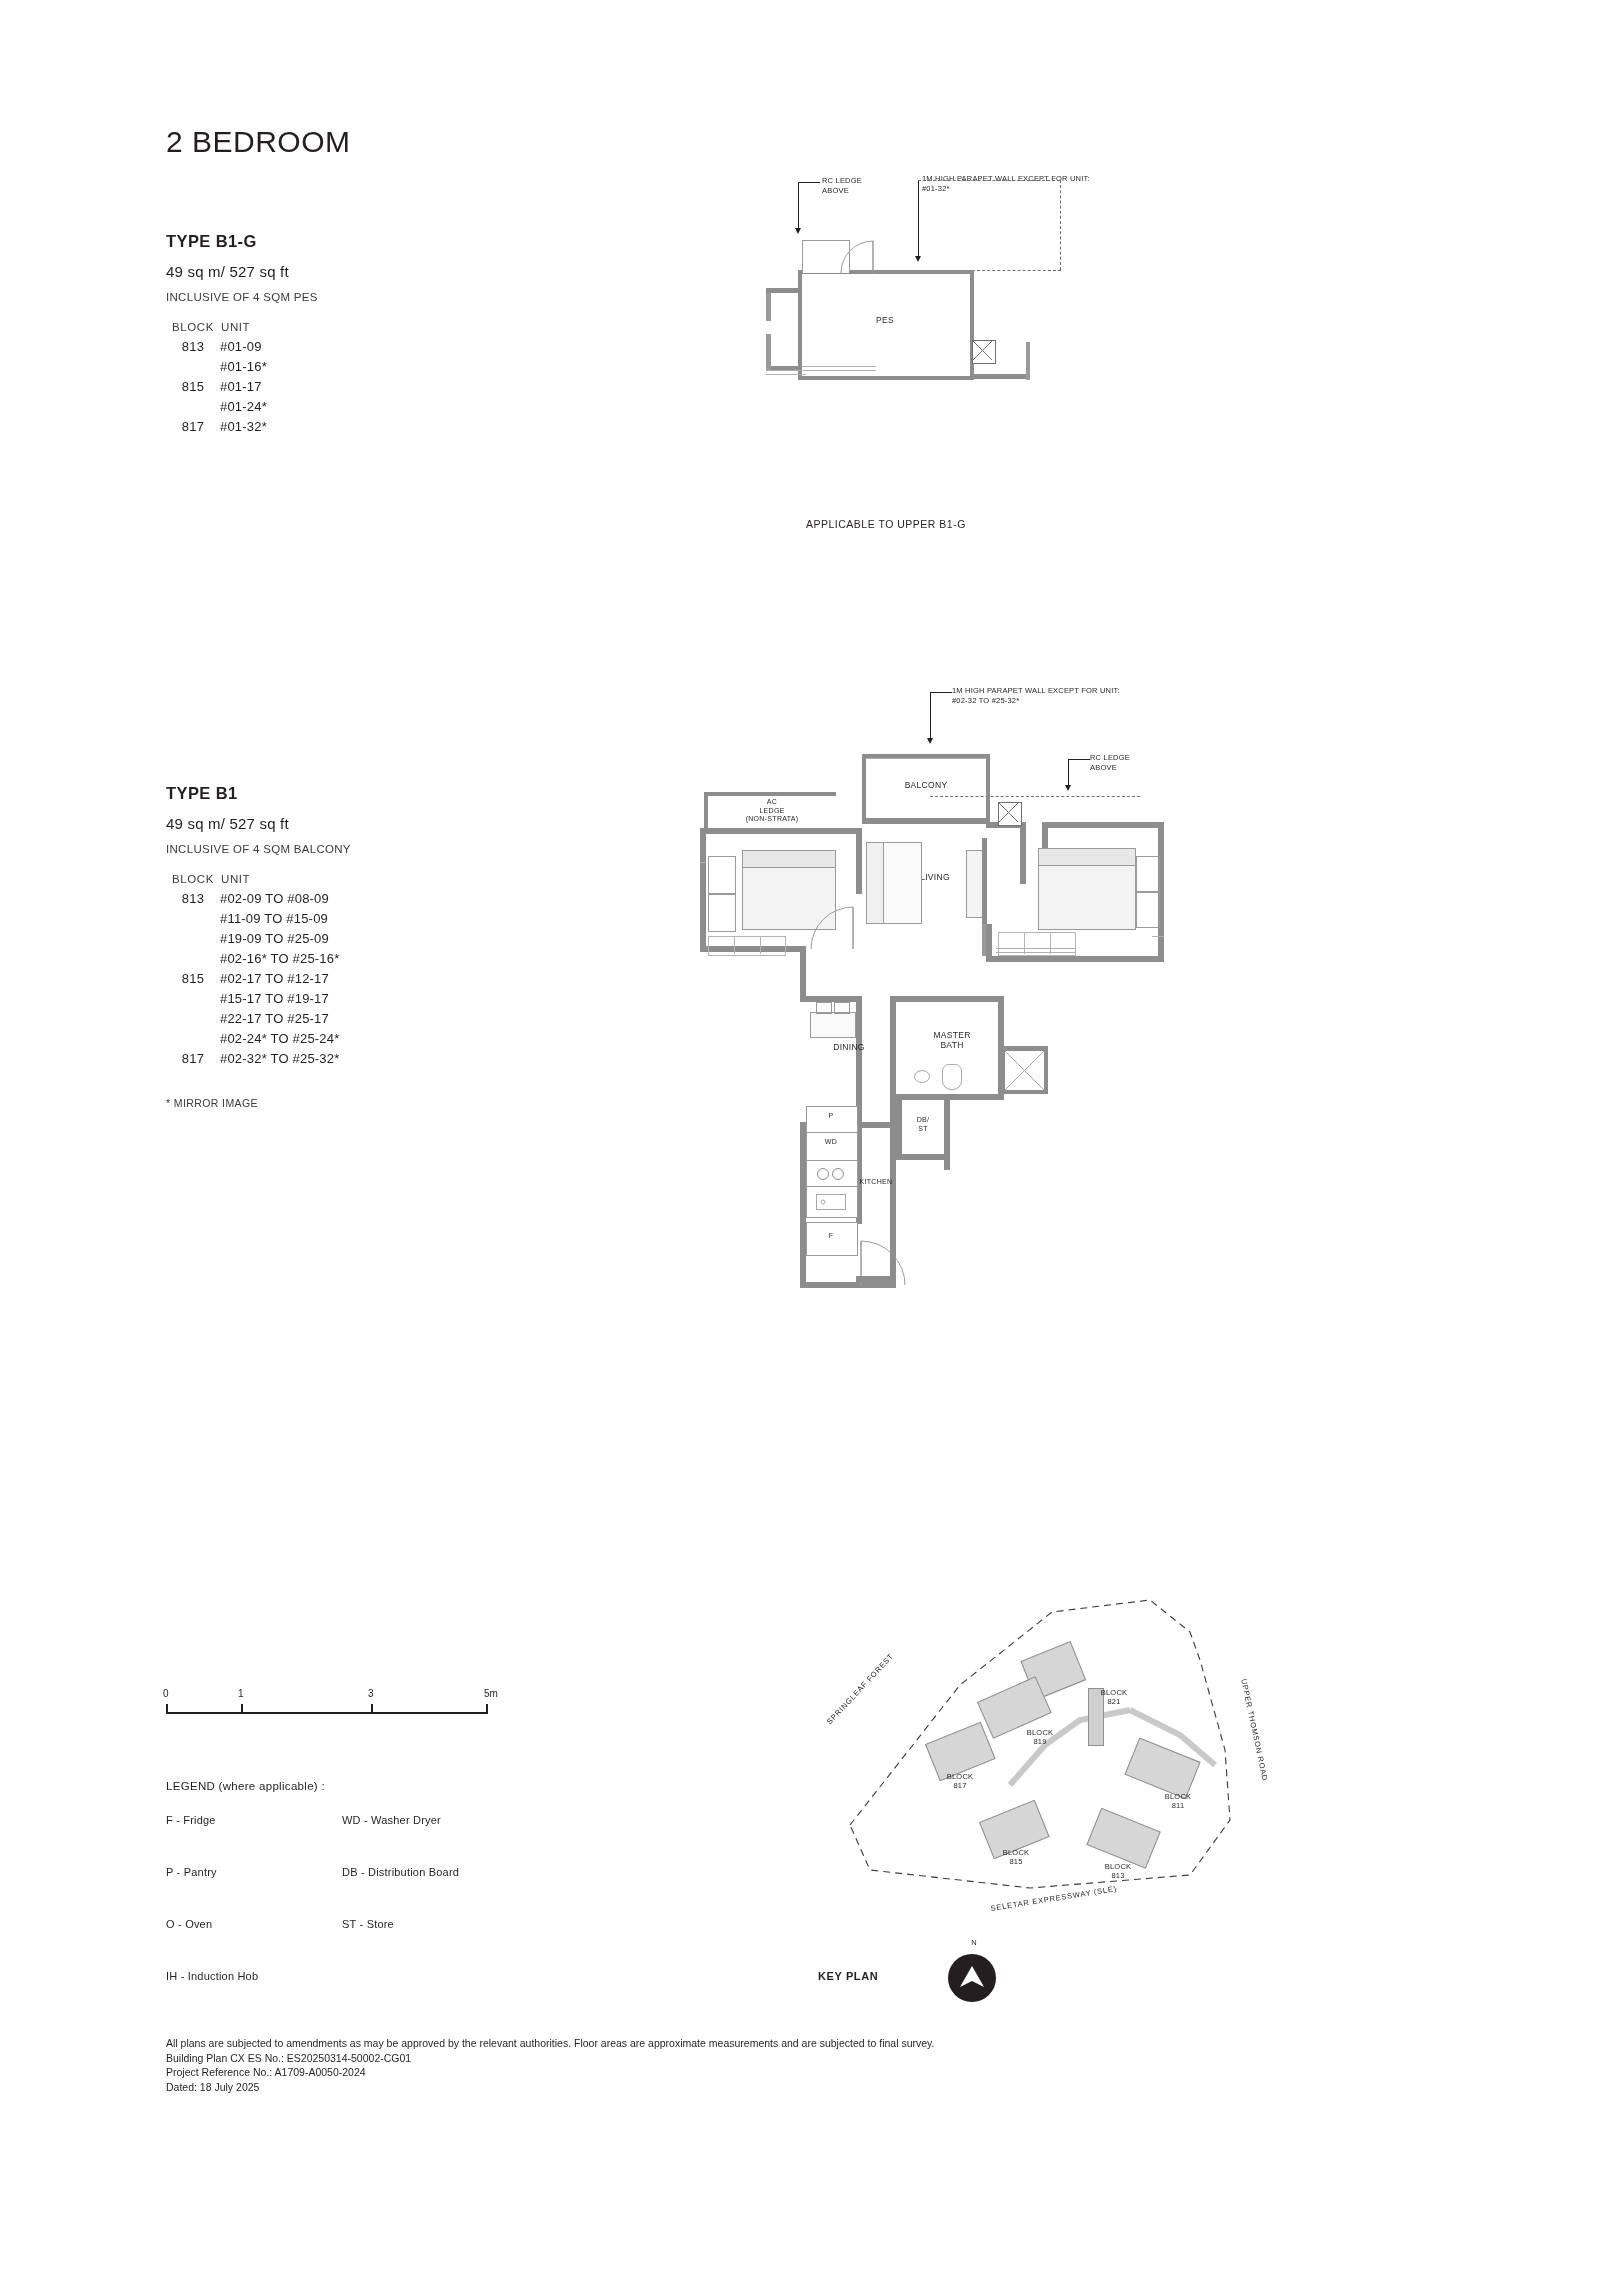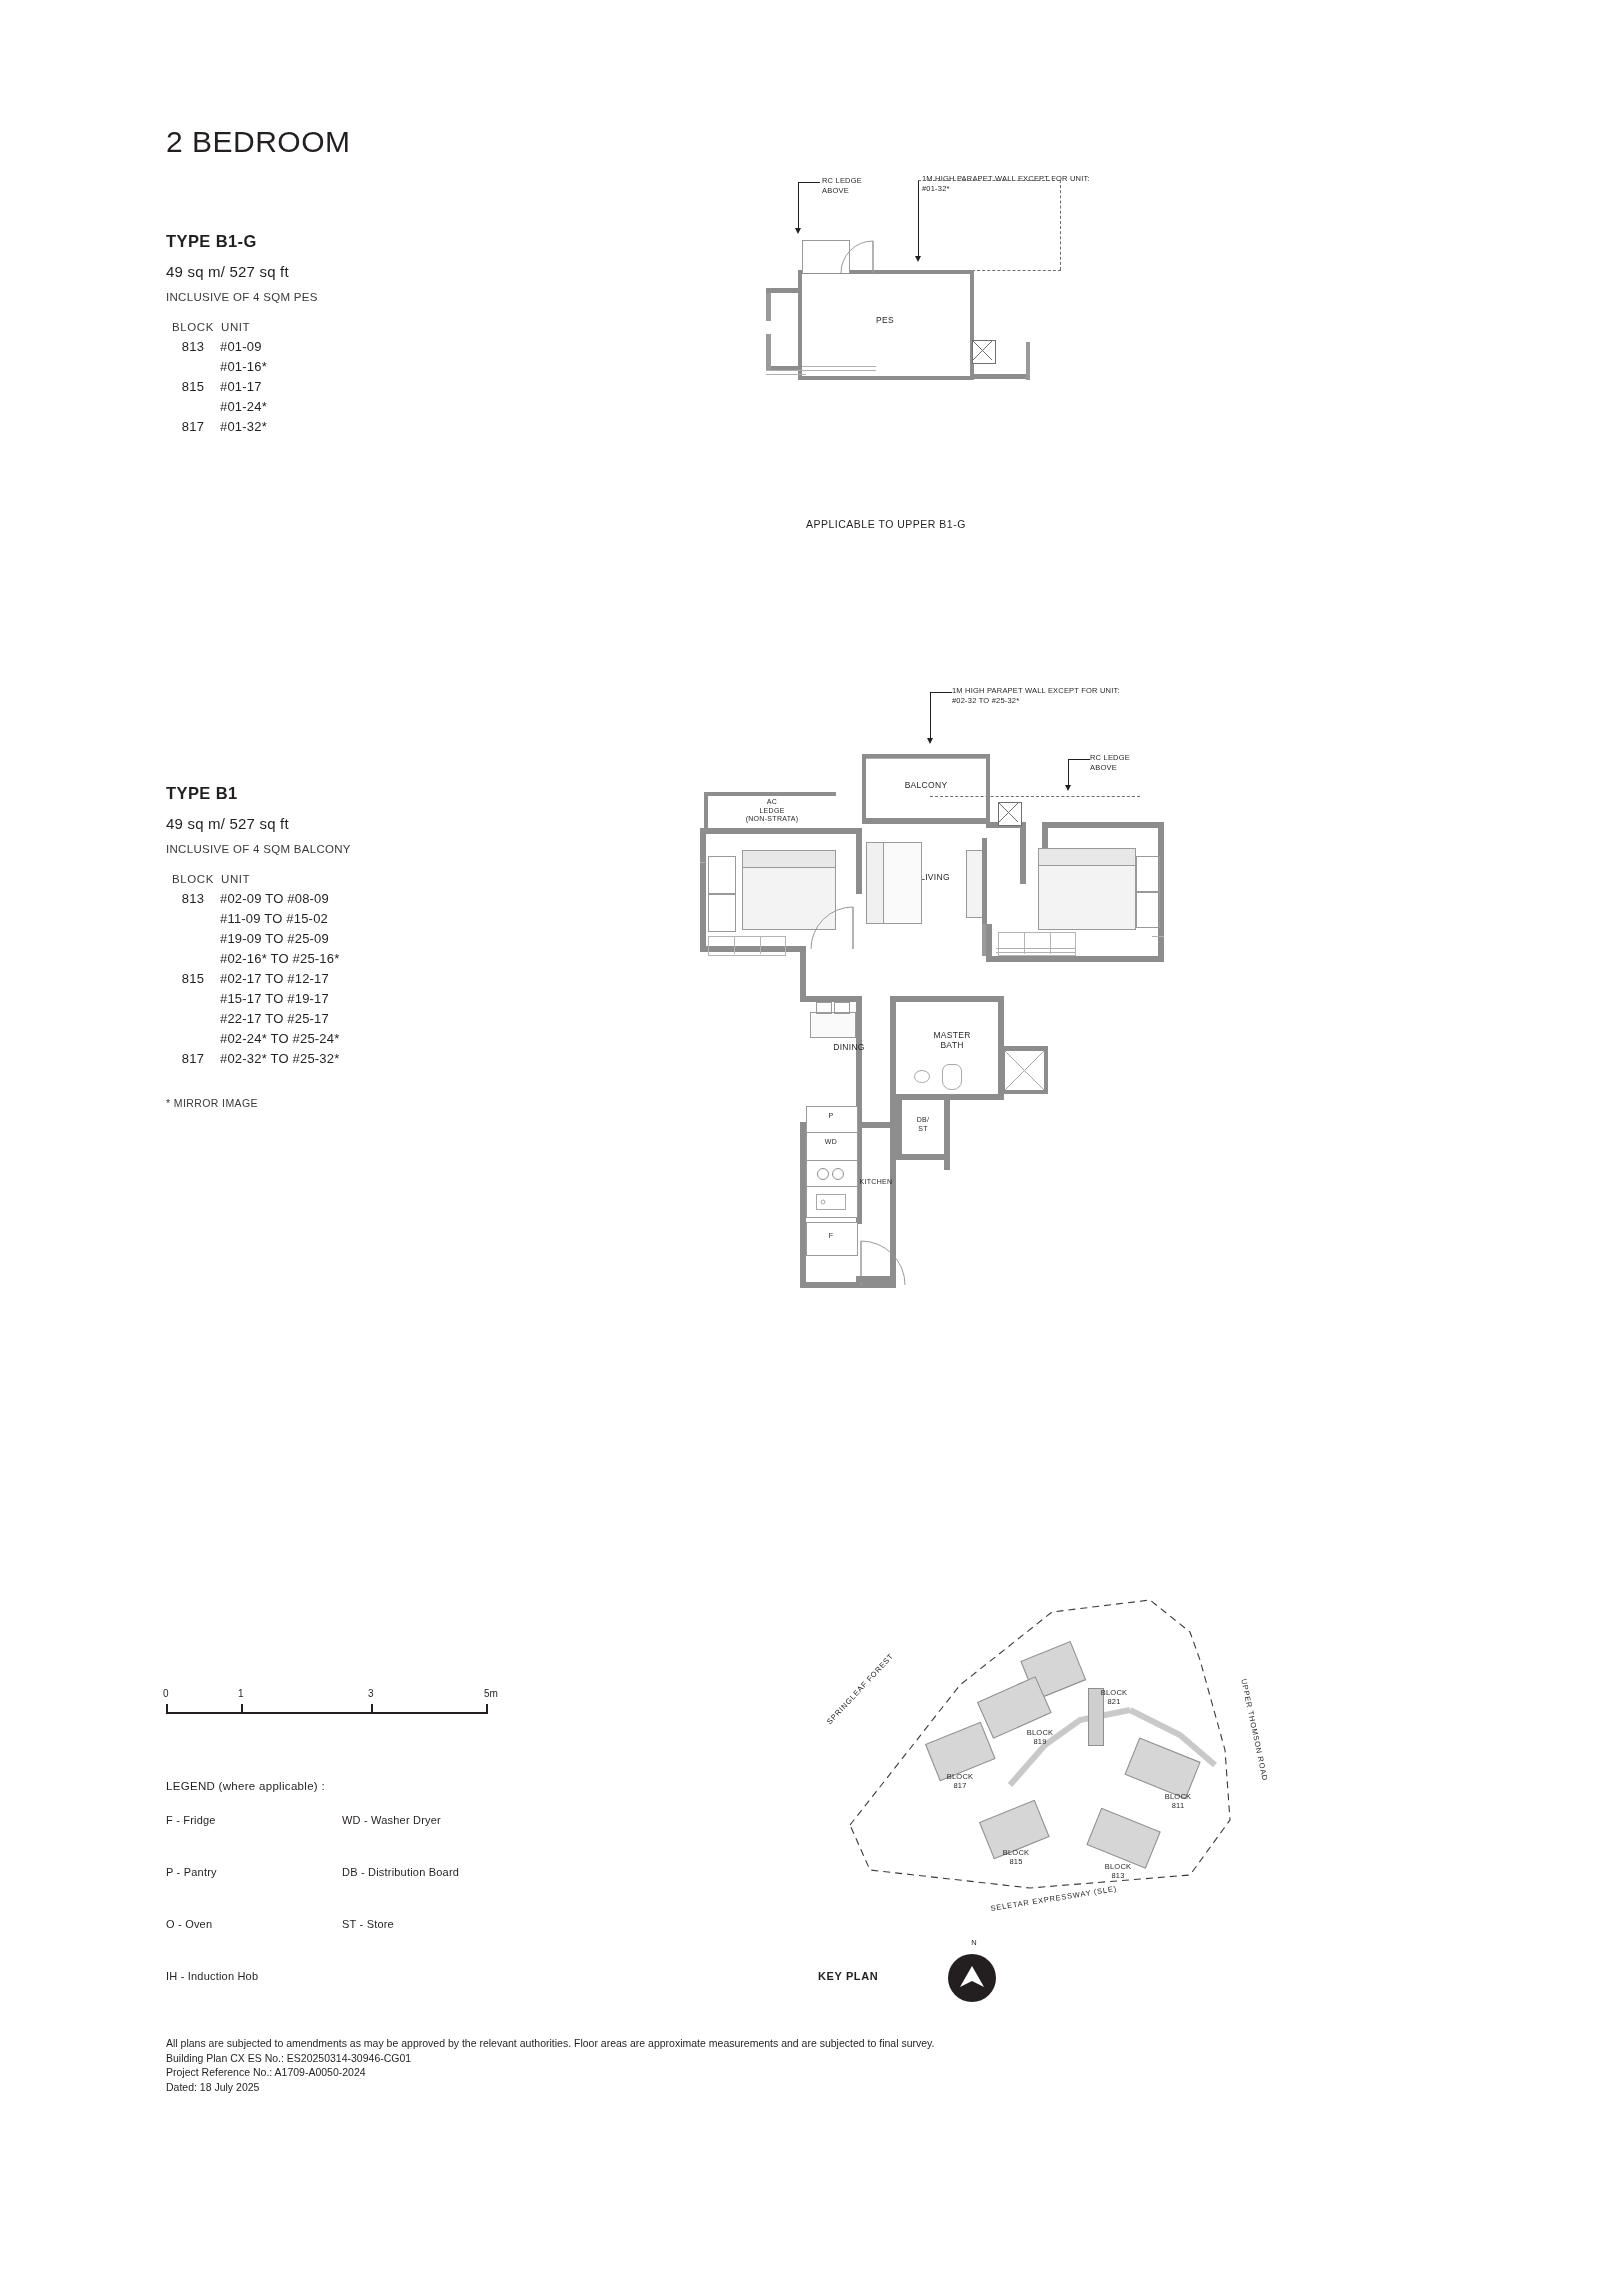--- a/index.html
+++ b/index.html
@@ -252,21 +252,21 @@
           <tr>
         <th class="col-block tbl-head">BLOCK</th>
         <th class="col-unit tbl-head">UNIT</th>
       </tr>
       <tr>
         <td class="col-block tbl-cell">813</td>
         <td class="col-unit tbl-cell">#02-09 TO #08-09</td>
       </tr>
       <tr>
         <td class="col-block tbl-cell"></td>
-        <td class="col-unit tbl-cell">#11-09 TO #15-02</td>
+        <td class="col-unit tbl-cell">#11-09 TO #15-09</td>
       </tr>
       <tr>
         <td class="col-block tbl-cell"></td>
         <td class="col-unit tbl-cell">#19-09 TO #25-09</td>
       </tr>
       <tr>
         <td class="col-block tbl-cell"></td>
         <td class="col-unit tbl-cell">#02-16* TO #25-16*</td>
       </tr>
       <tr>
@@ -545,18 +545,18 @@
     <div class="abs block-label" style="left:134px; top:368px; width:20px;">N</div>
     <div class="abs" style="left:118px; top:384px; width:48px; height:48px; border-radius:50%; background:#231f20;">
       <svg width="48" height="48" style="display:block;">
         <polygon points="24,12 36,33 24,27 12,33" fill="#ffffff"></polygon>
       </svg>
     </div>
   </div>
 
   <div class="abs" style="left:166px; top:2036px; width:1300px;">
     <div class="footnote">All plans are subjected to amendments as may be approved by the relevant authorities. Floor areas are approximate measurements and are subjected to final survey.</div>
-    <div class="footnote">Building Plan CX ES No.: ES20250314-30946-CG01</div>
+    <div class="footnote">Building Plan CX ES No.: ES20250314-50002-CG01</div>
     <div class="footnote">Project Reference No.: A1709-A0050-2024</div>
     <div class="footnote">Dated: 18 July 2025</div>
   </div>
 
 </div>
 
 </body></html>

